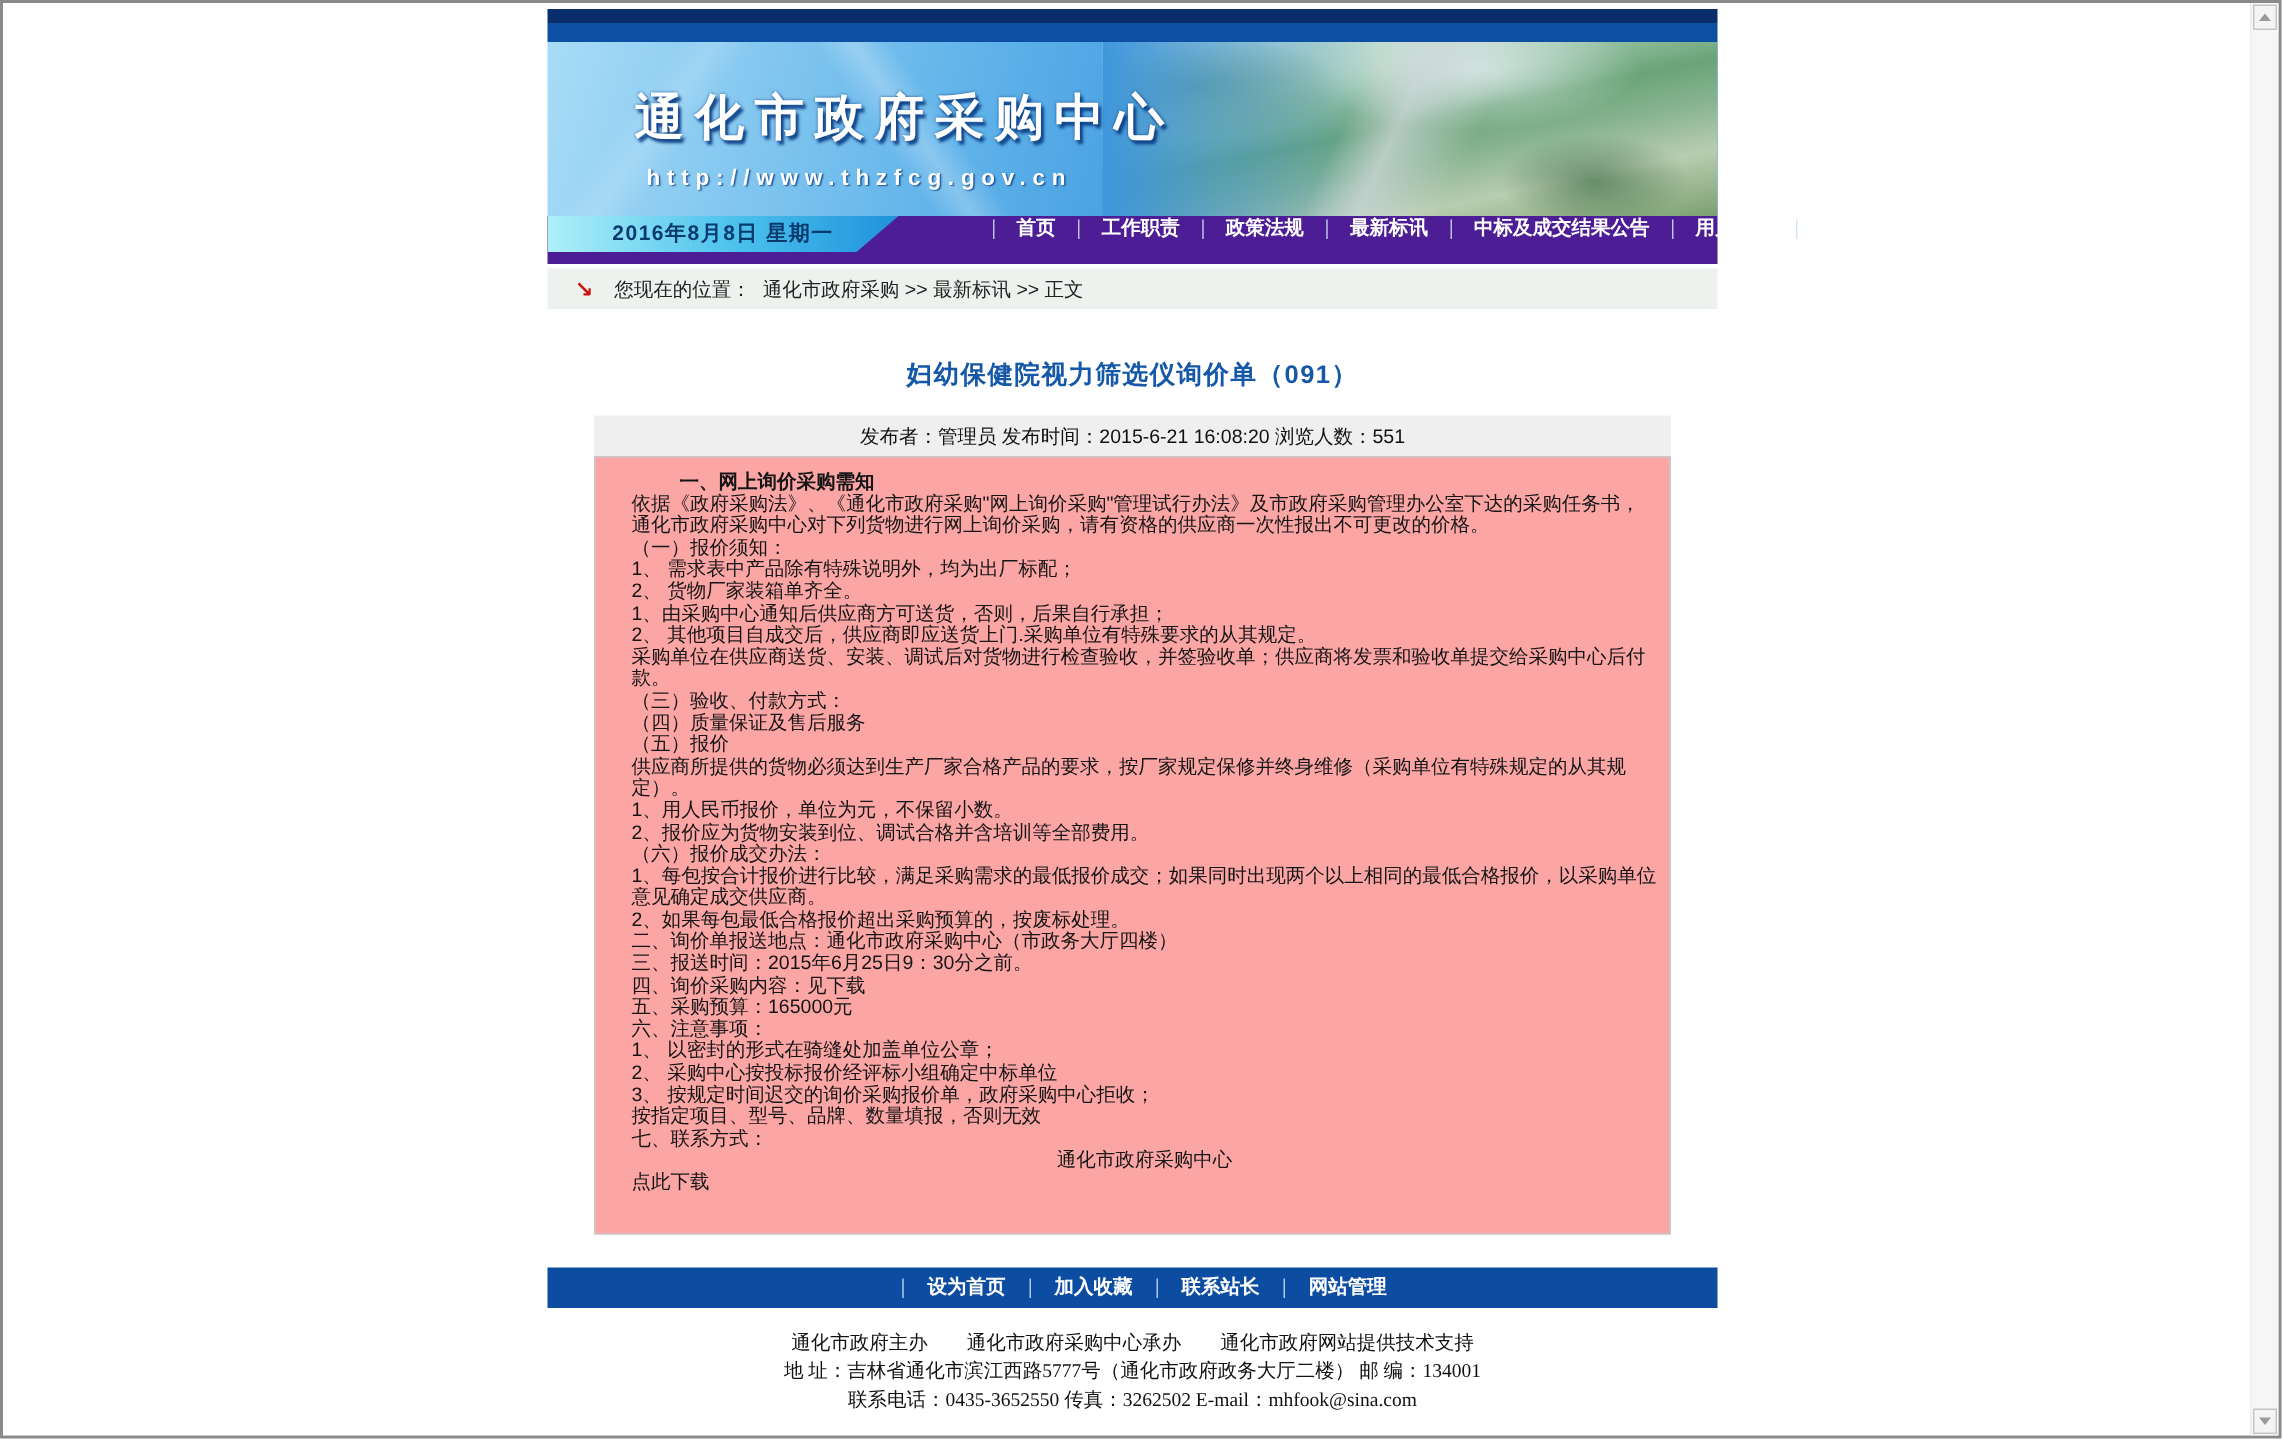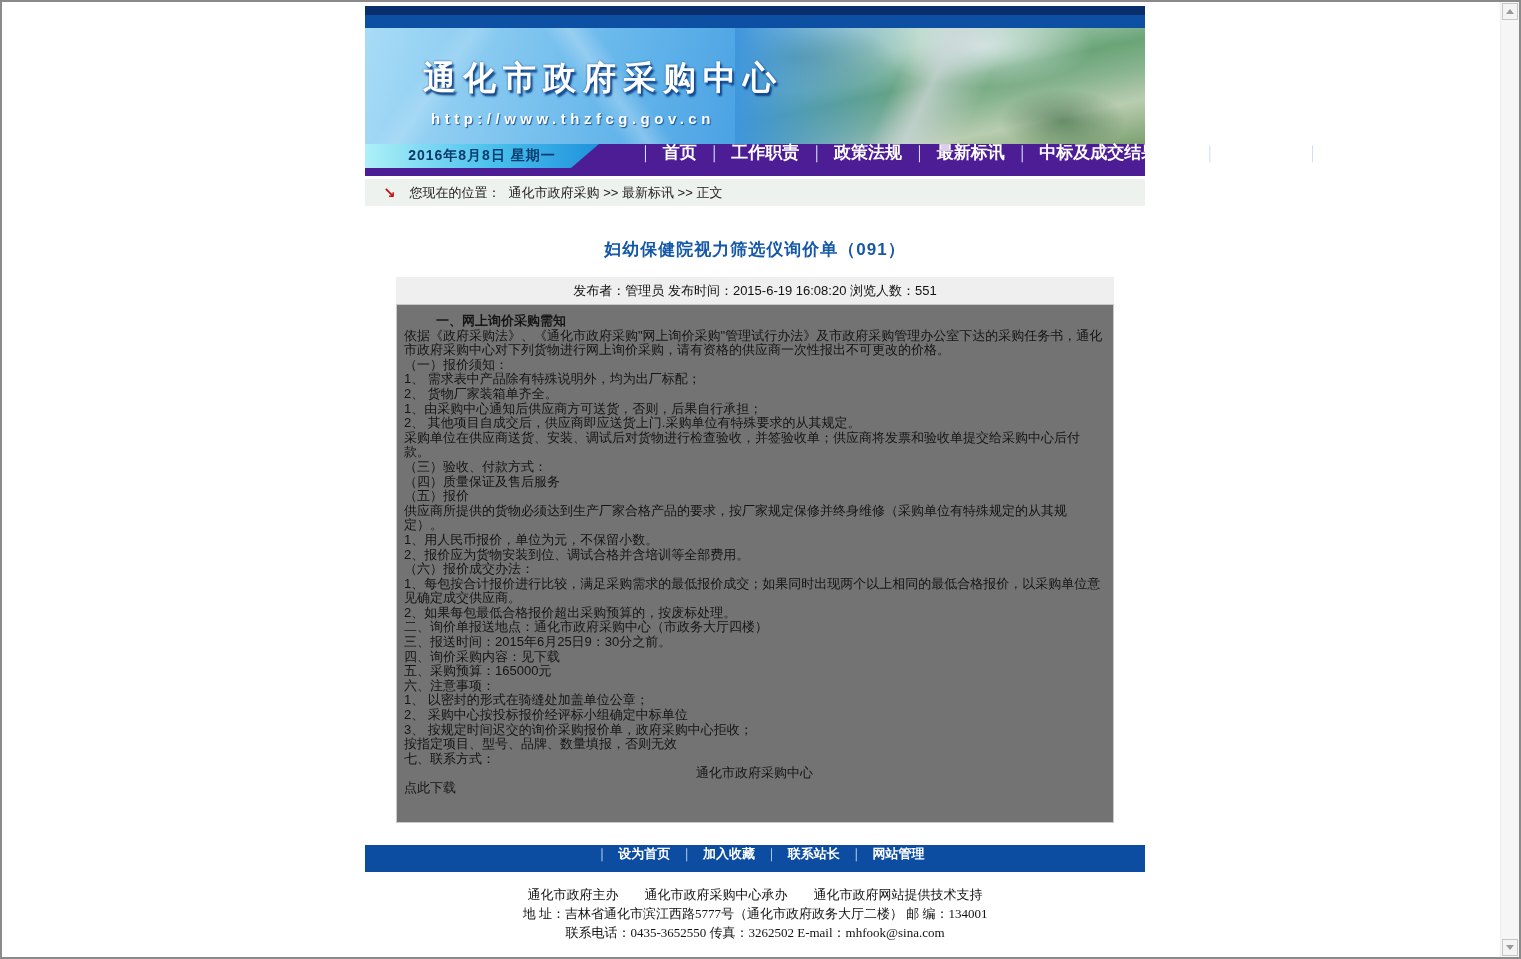--- a/index.html
+++ b/index.html
@@ -46,48 +46,48 @@
     color:#ff2b00; letter-spacing:9px; z-index:2;
     text-shadow:1px 1px 0 #ffaa00, -1px -1px 0 #ffc800, 1px -1px 0 #ff9c00, -1px 1px 0 #ffb400; }
 
   
   .nav-bar { height:32px; background:#4c1d95; position:relative; }
   .date-area { position:absolute; left:0; top:0; width:234px; height:24px;
     background:linear-gradient(to right,#aef0f8 0%,#49c0ec 55%,#1f92dc 100%);
     clip-path:polygon(0 0,100% 0,calc(100% - 28px) 100%,0 100%);
     display:flex; align-items:center; justify-content:center;
     color:#083a6e; font-size:14px; font-weight:bold; letter-spacing:1px; }
-  .nav-links { position:absolute; left:263px; top:0; height:16px; display:flex; align-items:center;
-    color:#ffffff; font-size:17px; font-weight:bold; }
+  .nav-links { position:absolute; left:282px; top:0; height:16px; display:flex; align-items:center;
+    color:#ffffff; font-size:13px; font-weight:bold; }
   .nav-item { color:#ffffff; cursor:pointer; white-space:nowrap; }
   .nav-item::before { content:"｜"; font-weight:normal; margin:0 9px; color:#cfe0f5; }
   .nav-links::after { content:"｜"; font-weight:normal; margin:0 9px; color:#cfe0f5; }
 
   
   .breadcrumb { margin-top:3px; height:27px; background:#eef2ee; display:flex; align-items:center;
     font-size:13px; color:#222; }
   .crumb-arrow { color:#cc1111; font-weight:bold; font-size:15px; margin:0 14px 0 18px; }
   .crumb-label { margin-right:8px; }
   .crumb-path { cursor:pointer; }
 
   
   .page-title { margin-top:32px; text-align:center; color:#1558a8; font-size:17px;
     font-weight:bold; letter-spacing:1px; }
   .meta-bar { width:718px; height:27px; margin:16px auto 0; background:#efefef;
     display:flex; align-items:center; justify-content:center; font-size:13px; color:#111; }
-  .article-box { width:718px; margin:0 auto; background:#737373; border:1px solid #c9c9c9;
-    padding:9px 8px 26px 7px; font-size:13px; color:#151515; }
+  .article-box { width:718px; margin:0 auto; background:#fca5a5; border:1px solid #c9c9c9;
+    padding:9px 8px 26px 24px; font-size:13px; color:#151515; }
   .article-body div { line-height:14.6px; word-break:break-all; }
   .article-body div:first-child { font-weight:bold; text-indent:32px; }
   .signature { text-align:center; line-height:14.6px; }
   .download-link { line-height:14.6px; cursor:pointer; }
 
   
   .footer-bar { margin-top:22px; height:27px; background:#0c4da2; display:flex;
-    justify-content:center; color:#fff; font-size:13px; font-weight:bold; }
+    align-items:center; justify-content:center; color:#fff; font-size:13px; font-weight:bold; }
   .footer-link { color:#fff; cursor:pointer; white-space:nowrap; }
   .footer-link::before { content:"｜"; font-weight:normal; margin:0 10px; color:#cfe0f5; }
   .footer-info { margin-top:13px; text-align:center; font-size:13px; color:#111; }
   .footer-info div { line-height:19px;font-family:Liberation Serif, serif; }
 
   
   .scrollbar { position:absolute; top:0; right:0; bottom:0; width:19px;
     background:#f6f6f6; border-left:1px solid #ededed; }
   .sb-btn { position:absolute; left:1px; width:16px; height:17px; background:#f4f4f4;
     border:1px solid #c6c6c6; display:flex; align-items:center; justify-content:center; }
@@ -123,21 +123,21 @@
   </div>
 
   <div class="breadcrumb">
     <span class="crumb-arrow">↘</span>
     <span class="crumb-label">您现在的位置：</span>
     <span class="crumb-path">通化市政府采购 &gt;&gt; 最新标讯 &gt;&gt; 正文</span>
   </div>
 
   <div class="page-title">妇幼保健院视力筛选仪询价单（091）</div>
 
-  <div class="meta-bar">发布者：管理员 发布时间：2015-6-19 16:08:20 浏览人数：551</div>
+  <div class="meta-bar">发布者：管理员 发布时间：2015-6-21 16:08:20 浏览人数：551</div>
 
   <div class="article-box">
     <div class="article-body">
         <div class="body-line">一、网上询价采购需知</div>
         <div class="body-line">依据《政府采购法》、《通化市政府采购"网上询价采购"管理试行办法》及市政府采购管理办公室下达的采购任务书，通化市政府采购中心对下列货物进行网上询价采购，请有资格的供应商一次性报出不可更改的价格。</div>
         <div class="body-line">（一）报价须知：</div>
         <div class="body-line">1、 需求表中产品除有特殊说明外，均为出厂标配；</div>
         <div class="body-line">2、 货物厂家装箱单齐全。</div>
         <div class="body-line">1、由采购中心通知后供应商方可送货，否则，后果自行承担；</div>
         <div class="body-line">2、 其他项目自成交后，供应商即应送货上门.采购单位有特殊要求的从其规定。</div>

